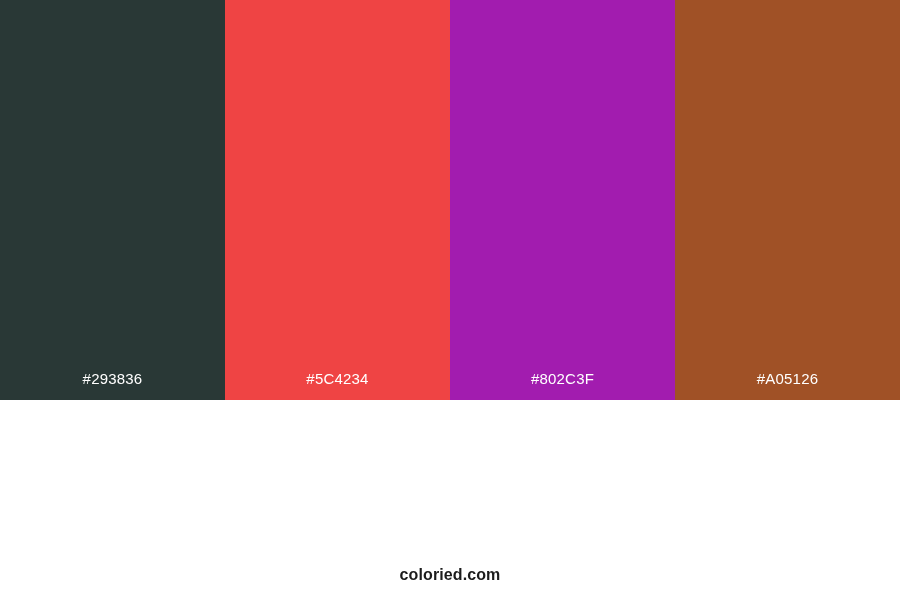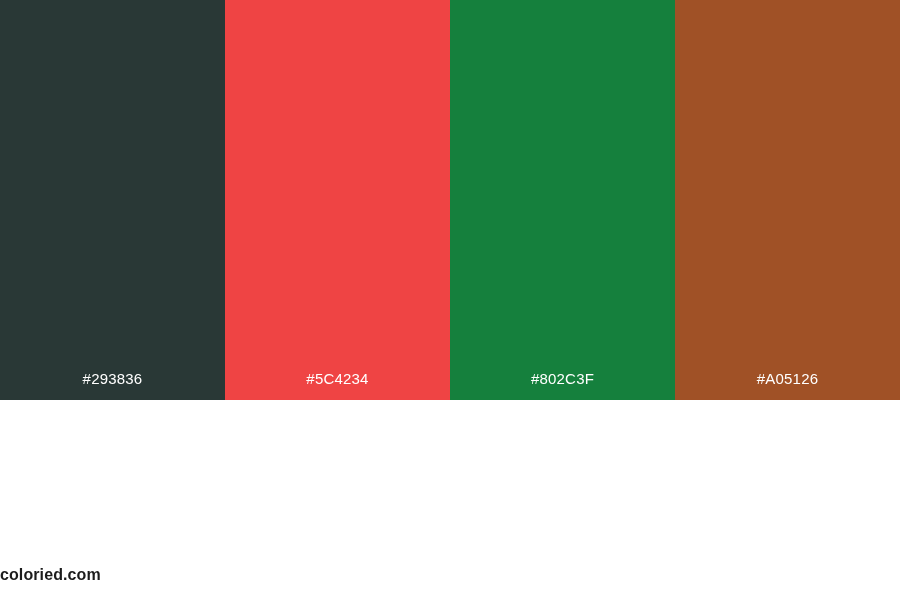--- a/index.html
+++ b/index.html
@@ -58,20 +58,21 @@
   
   #footer-bar {
     position: absolute;
     left: 0;
     top: 550px;
     width: 900px;
     height: 50px;
     background: #ffffff;
     display: flex;
     align-items: center;
+    justify-content: center;
   }
 
   #footer-brand {
     color: #1c1c1c;
     font-size: 16px;
     line-height: 20px;
     font-weight: 700;
     letter-spacing: 0.1px;
     font-family: "Liberation Sans", "DejaVu Sans", sans-serif;
   }
@@ -85,21 +86,21 @@
 
     <div class="swatch" style="background-color: rgb(41, 56, 54);">
       <span class="swatch-label">#293836</span>
     </div>
 
 
     <div class="swatch" style="background-color: #ef4444;">
       <span class="swatch-label">#5C4234</span>
     </div>
 
-    <div class="swatch" style="background-color: #15803d;">
+    <div class="swatch" style="background-color: #a21caf;">
       <span class="swatch-label">#802C3F</span>
     </div>
 
     <div class="swatch" style="background-color: rgb(160, 81, 38);">
       <span class="swatch-label">#A05126</span>
     </div>
 
   </div>
 
   <div id="footer-bar">

